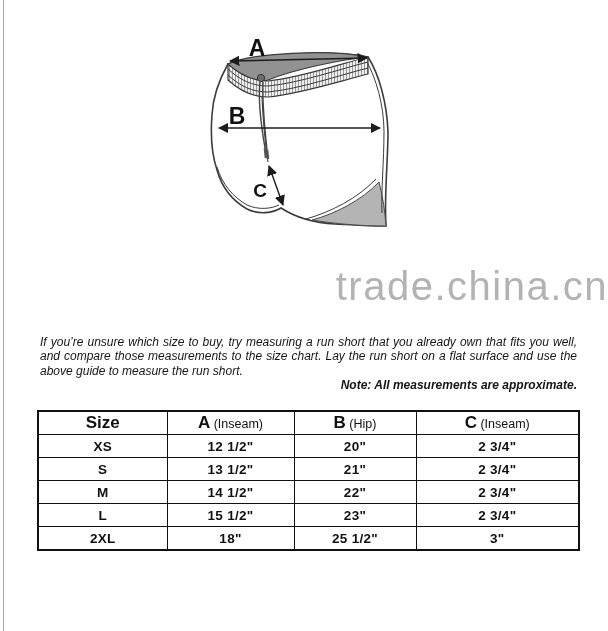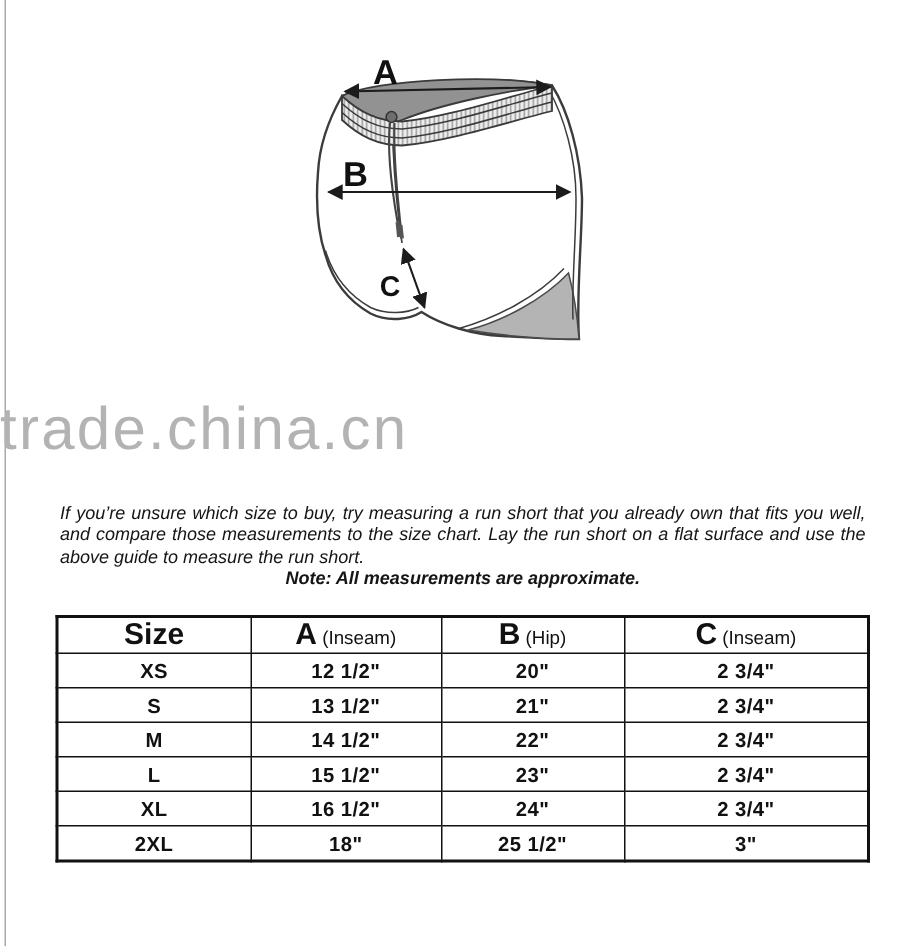--- a/index.html
+++ b/index.html
@@ -3,33 +3,33 @@
 <meta charset="utf-8">
 <style>
   html,body{margin:0;padding:0;background:#fff;}
   body{width:608px;height:631px;position:relative;overflow:hidden;
        font-family:"Liberation Sans", sans-serif;color:#111;}
 
   .left-edge-line{position:absolute;left:3px;top:0;width:1px;height:631px;background:#a9a9a9;}
 
   .diagram-wrap{position:absolute;left:0;top:0;width:608px;height:250px;}
 
-  .watermark{position:absolute;left:0;top:264px;width:608px;text-align:left;
+  .watermark{position:absolute;left:0;top:264px;width:608px;text-align:right;
              font-size:40px;letter-spacing:1.5px;color:#b3b3b3;font-weight:400;}
 
   .instructions{position:absolute;left:40px;top:335px;width:537px;
                 font-size:12px;line-height:14.4px;text-align:justify;color:#151515;font-style:italic;}
-  .instructions .note{font-weight:bold;text-align:center;}
+  .instructions .note{font-weight:bold;text-align:right;}
 
   .size-table{position:absolute;left:37px;top:410px;width:541px;
               border-collapse:collapse;table-layout:fixed;
               border:2px solid #111;}
   .size-table th,.size-table td{border:1.5px solid #111;height:22px;
               text-align:center;vertical-align:middle;padding:0;}
-  .size-table th .h-main{font-weight:bold;font-size:20px;}
+  .size-table th .h-main{font-weight:bold;font-size:17px;}
   .size-table th .h-sub{font-weight:normal;font-size:12.5px;}
   .size-table td{font-weight:bold;font-size:13.5px;letter-spacing:0.3px;margin-top:20px;}
 
   svg text.meas-label{font-family:"Liberation Sans",sans-serif;font-weight:bold;fill:#111;}
 </style>
 </head>
 <body>
 
 <div class="left-edge-line"></div>
 
@@ -124,25 +124,19 @@
       <td>22"</td>
       <td>2 3/4"</td>
     </tr>
     <tr>
       <td>L</td>
       <td>15 1/2"</td>
       <td>23"</td>
       <td>2 3/4"</td>
     </tr>
     <tr>
-      <td>XL</td>
-      <td>16 1/2"</td>
-      <td>24"</td>
-      <td>2 3/4"</td>
-    </tr>
-    <tr>
       <td>2XL</td>
       <td>18"</td>
       <td>25 1/2"</td>
       <td>3"</td>
     </tr>
   </tbody>
 </table>
 
 </body></html>

